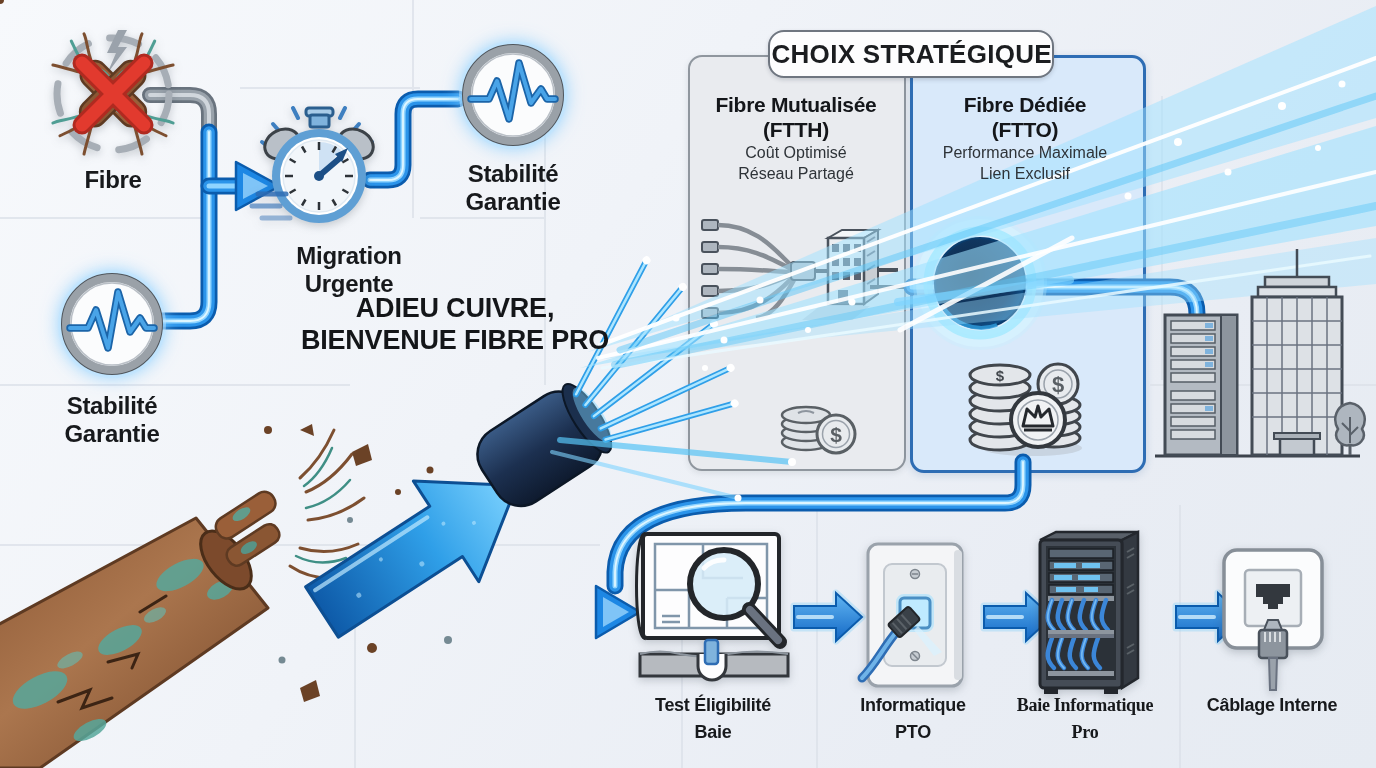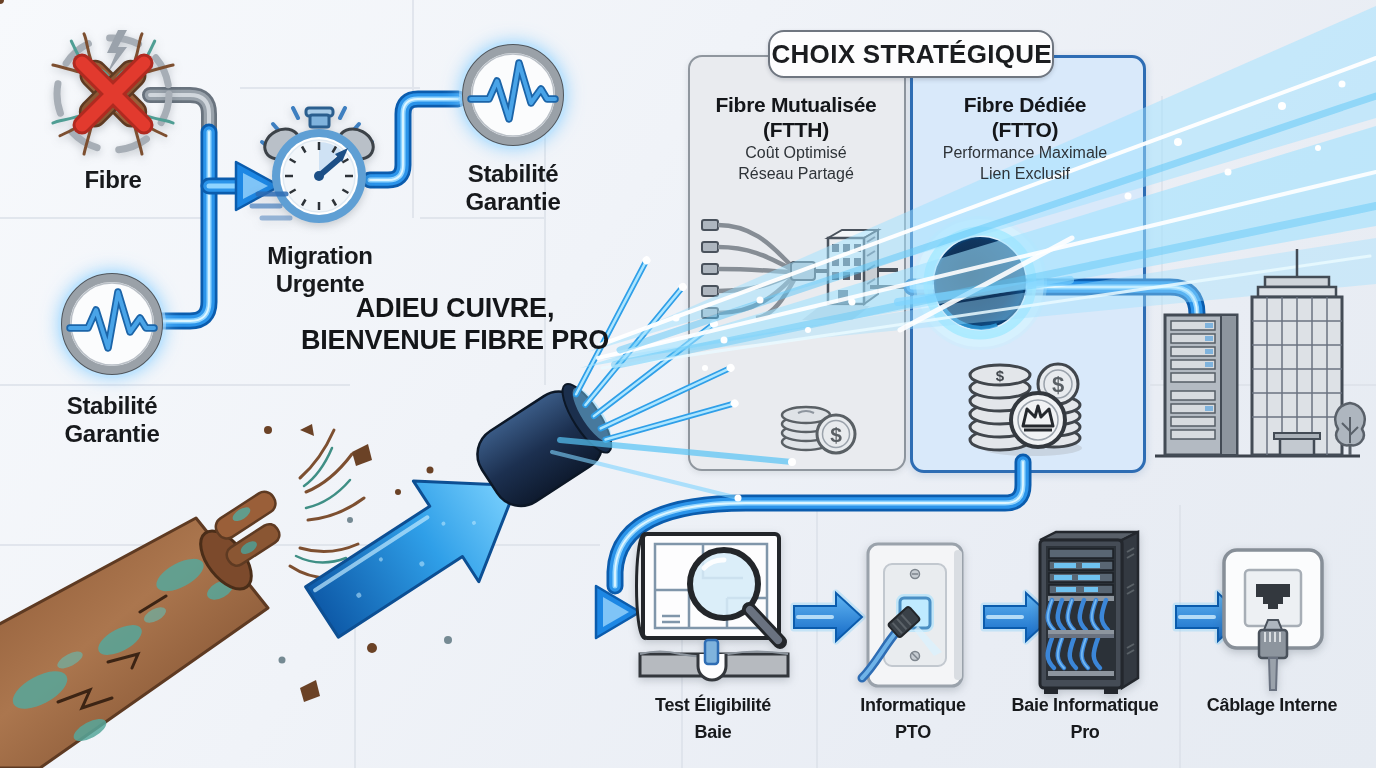--- a/index.html
+++ b/index.html
@@ -682,21 +682,21 @@
     </div>
     <div class="panel-desc">
       <div>Performance Maximale</div>
       <div>Lien Exclusif</div>
     </div>
   </div>
 
   <div class="lbl node-lbl" style="left:23px;top:166px;width:180px;">
       <div>Fibre</div>
   </div>
-  <div class="lbl node-lbl" style="left:230px;top:242px;width:180px;">
+  <div class="lbl node-lbl" style="left:259px;top:242px;width:180px;">
     <div>Migration</div>
       <div>Urgente</div>
   </div>
   <div class="lbl node-lbl" style="left:423px;top:160px;width:180px;">
     <div>Stabilité</div>
       <div>Garantie</div>
   </div>
   <div class="lbl node-lbl" style="left:22px;top:392px;width:180px;">
     <div>Stabilité</div>
       <div>Garantie</div>
@@ -708,21 +708,21 @@
   </div>
 
   <div class="lbl step-lbl" style="left:618px;top:692px;width:190px;">
     <div>Test Éligibilité</div>
       <div>Baie</div>
   </div>
   <div class="lbl step-lbl" style="left:823px;top:692px;width:180px;">
     <div>Informatique</div>
       <div>PTO</div>
   </div>
-  <div class="lbl step-lbl" style="left:975px;top:692px;width:220px;">
+  <div class="lbl step-lbl" style="left:975px;top:692px;width:220px;font-family:Liberation Serif, serif;">
     <div>Baie Informatique</div>
       <div>Pro</div>
   </div>
   <div class="lbl step-lbl" style="left:1177px;top:692px;width:190px;">
     <div>Câblage Interne</div>
   </div>
 
 </div>
 
 </body></html>

